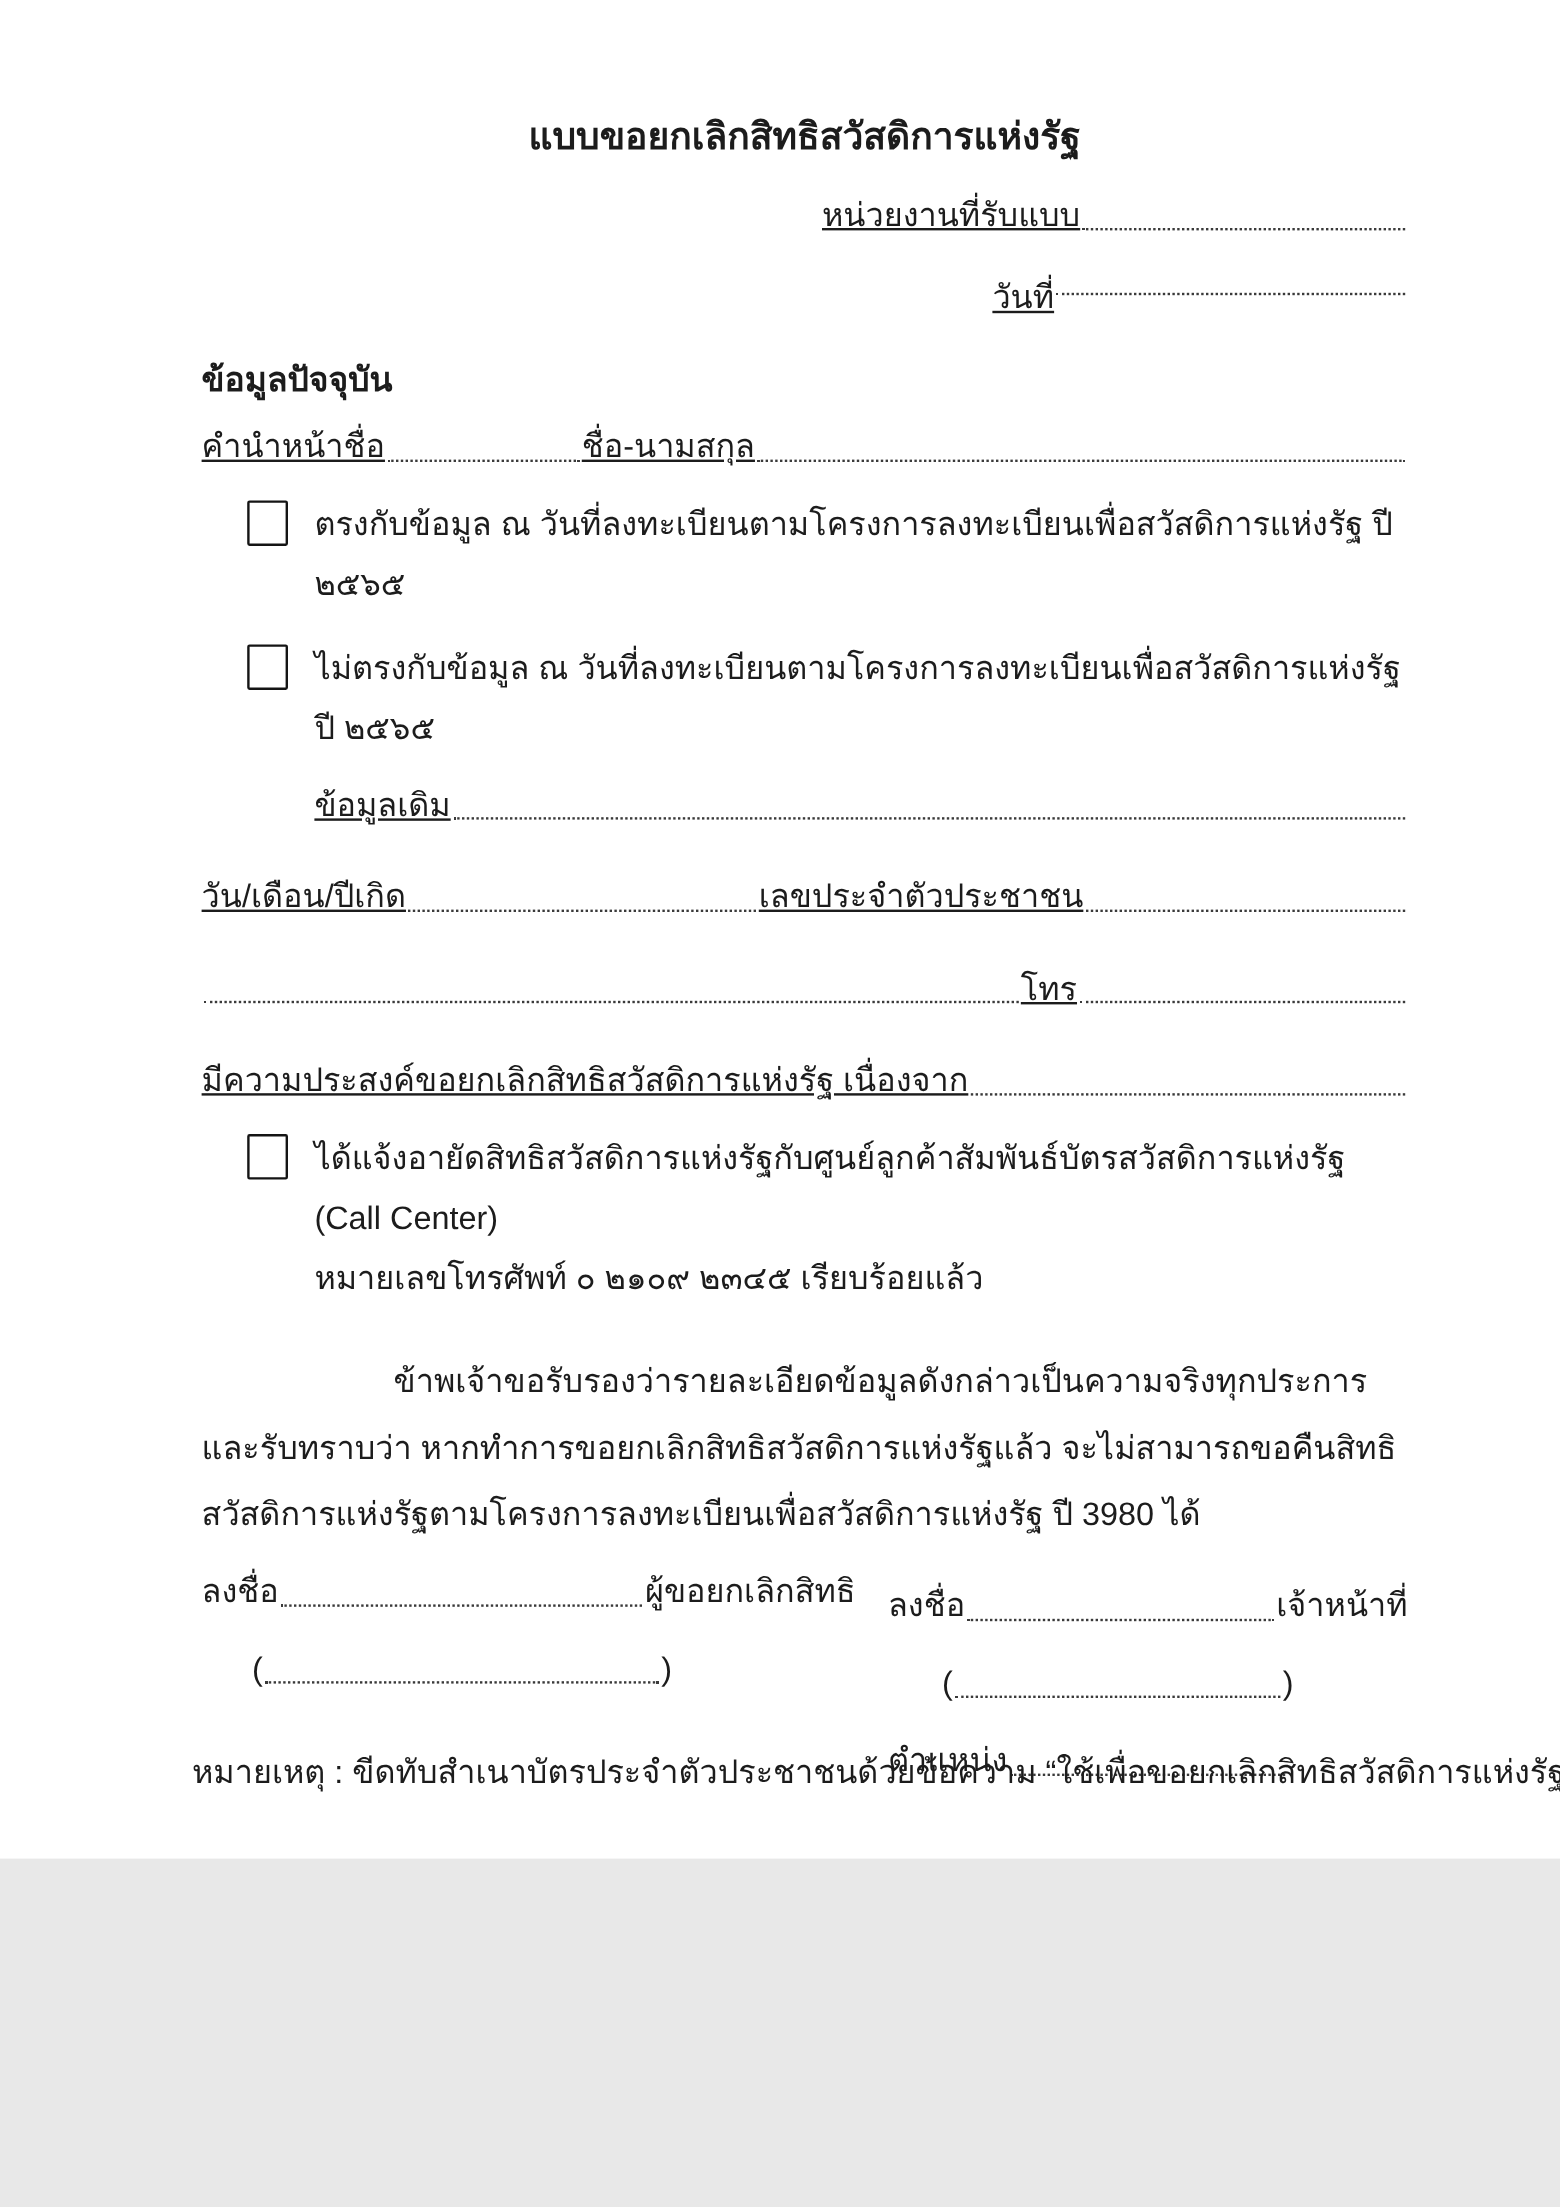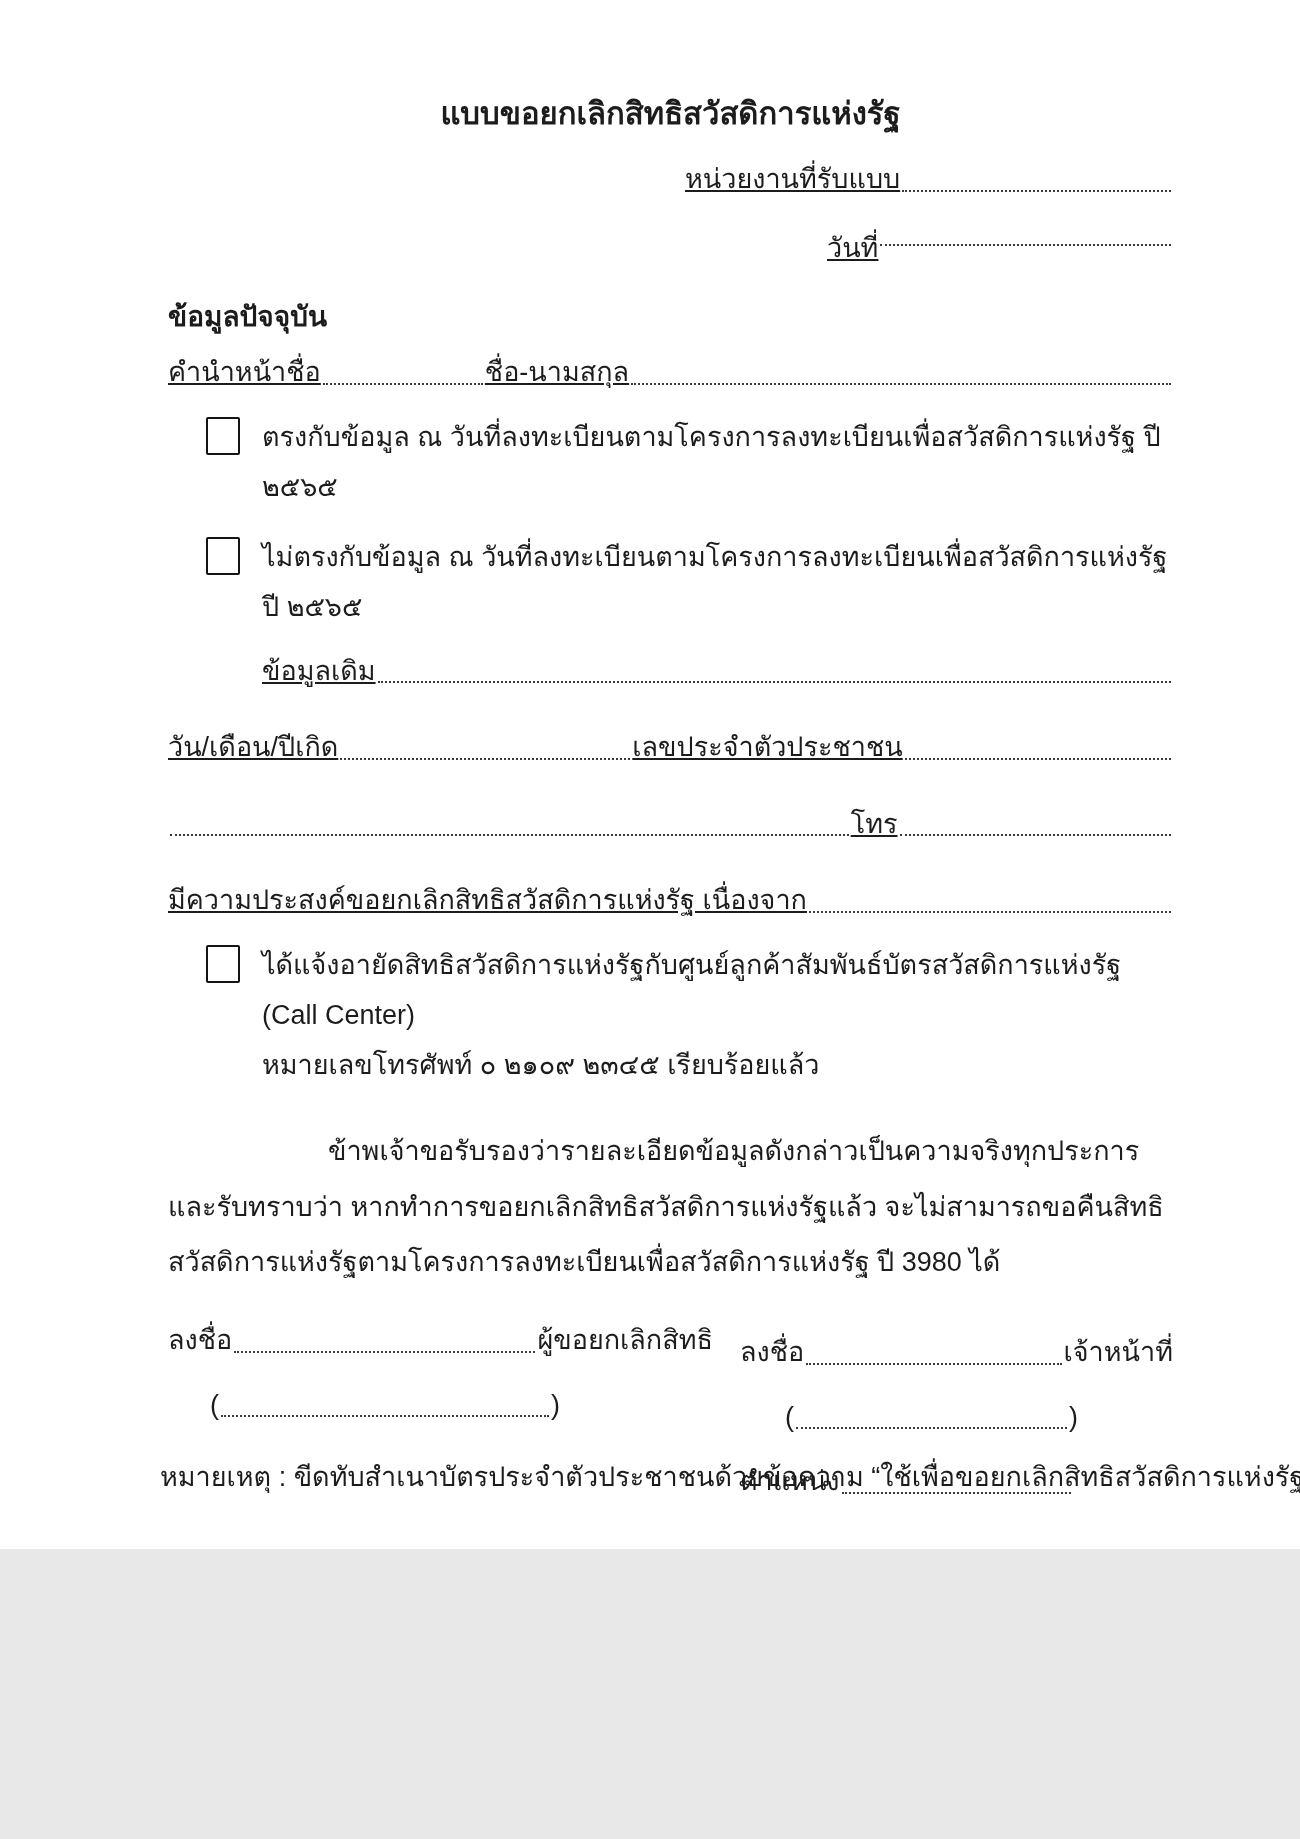--- a/index.html
+++ b/index.html
@@ -51,21 +51,21 @@
   .indent-cbtext{margin-left:94px;}
   .row-std{margin-top:36px;}
   .dots-phone-a{flex:2.5 1 auto;}
   .dots-phone-b{flex:1 1 auto;}
   .declaration{
     margin-top:34px;
     line-height:2.05;
     text-indent:160px;
     text-align:left;
   }
-  .sig-area{display:flex;justify-content:space-between;align-items:flex-start;margin-top:30px;gap:27px;}
+  .sig-area{display:flex;justify-content:space-between;align-items:flex-start;margin-top:16px;gap:27px;}
   .sig-left{width:550px;}
   .sig-right{width:437px;margin-top:12px;}
   .sig-row{display:flex;align-items:flex-end;}
   .paren-row-left{margin-left:42px;width:350px;margin-top:24px;}
   .paren-row-right{margin-left:45px;margin-right:95px;margin-top:24px;}
   .position-row{margin-right:100px;margin-top:24px;}
   .paren{white-space:nowrap;}
   .attach-box{
     width:418px;height:254px;
     margin:118px auto 0 auto;

